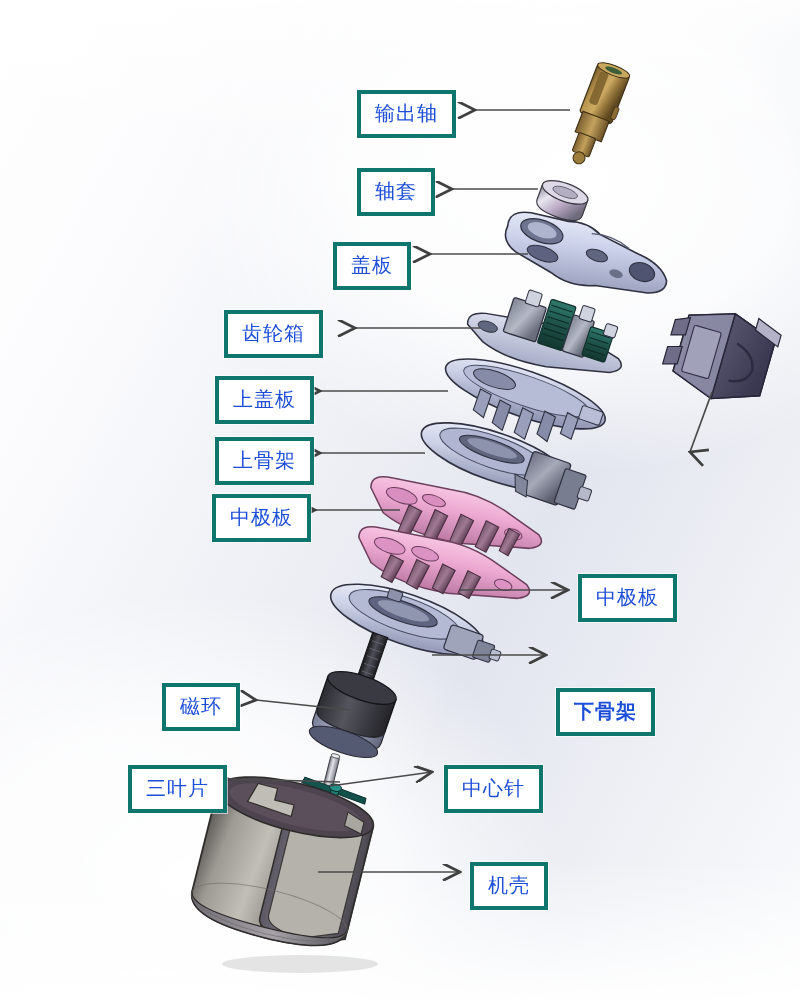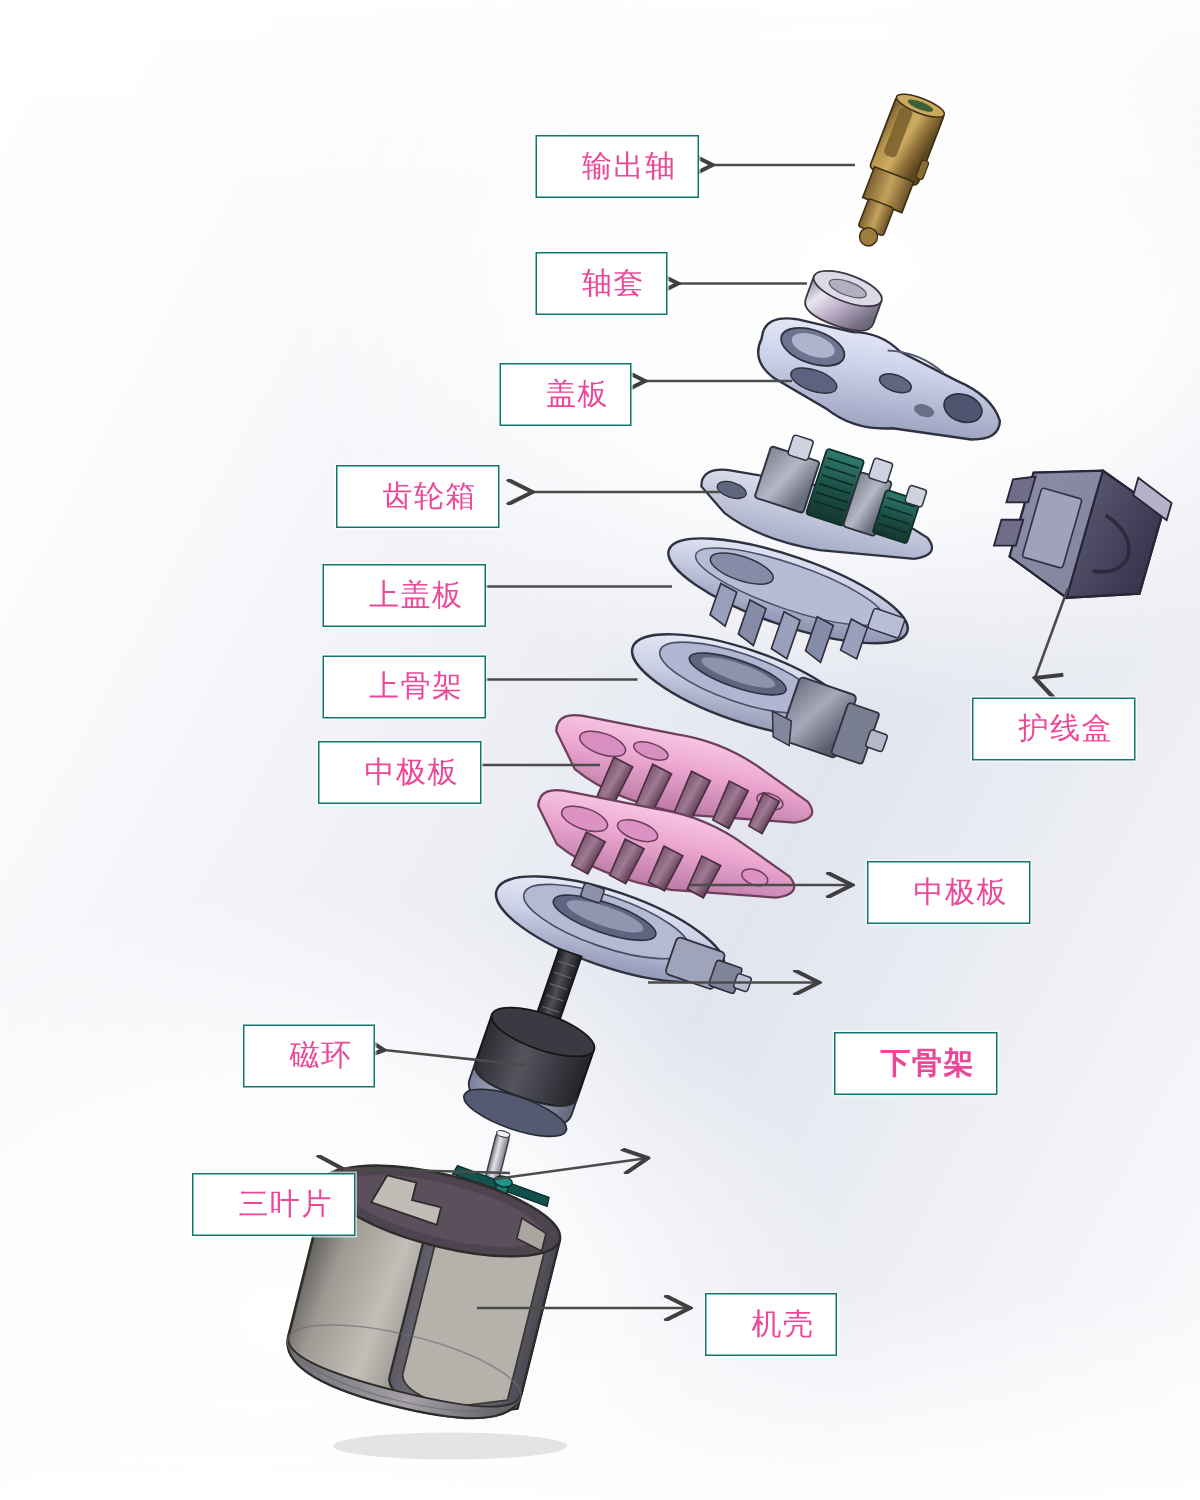--- a/index.html
+++ b/index.html
@@ -25,26 +25,26 @@
   #bg-wash::after {
     content: "";
     position: absolute; inset: 0;
     background: linear-gradient(180deg, rgba(255,255,255,0.9) 0%, rgba(255,255,255,0) 14%, rgba(255,255,255,0) 86%, rgba(255,255,255,0.95) 100%);
   }
 
   
   .label-box {
     position: absolute;
     background: #ffffff;
-    border: 1px solid #0f766e;
-    color: #ec4899;
+    border: 4px solid #0f766e;
+    color: #1d4ed8;
     font-size: 20px;
     line-height: 1;
     letter-spacing: 1px;
-    padding: 9px 14px 11px 30px;
+    padding: 9px 14px 11px 14px;
     white-space: nowrap;
     box-shadow: 0 0 0 1px rgba(255,255,255,0.6);
   }
 
   
   .part { position: absolute; }
   .part svg { display: block; overflow: visible; }
   #parts-layer { position: absolute; inset: 0; }
 </style>
 </head>
@@ -466,20 +466,20 @@
     </svg>
   </div>
 
   <div class="label-box" style="left:357px; top:90px;">输出轴</div>
   <div class="label-box" style="left:357px; top:168px;text-align:right;">轴套</div>
   <div class="label-box" style="left:333px; top:242px;">盖板</div>
   <div class="label-box" style="left:224px; top:310px;">齿轮箱</div>
   <div class="label-box" style="left:215px; top:437px;">上骨架</div>
   <div class="label-box" style="left:215px; top:376px;">上盖板</div>
   <div class="label-box" style="left:212px; top:494px;">中极板</div>
-  <div class="label-box" style="left:648px; top:465px;">护线盒</div>
   <div class="label-box" style="left:578px; top:574px;">中极板</div>
   <div class="label-box" style="left:556px; top:688px;font-weight:bold;">下骨架</div>
   <div class="label-box" style="left:162px; top:683px;text-align:right;">磁环</div>
-  <div class="label-box" style="left:128px; top:765px;margin-top:17px;">三叶片</div>
+  <div class="label-box" style="left:128px; top:765px;">三叶片</div>
+  <div class="label-box" style="left:444px; top:765px;">中心针</div>
   <div class="label-box" style="left:470px; top:862px;text-align:right;">机壳</div>
 
 </div>
 
 </body></html>

